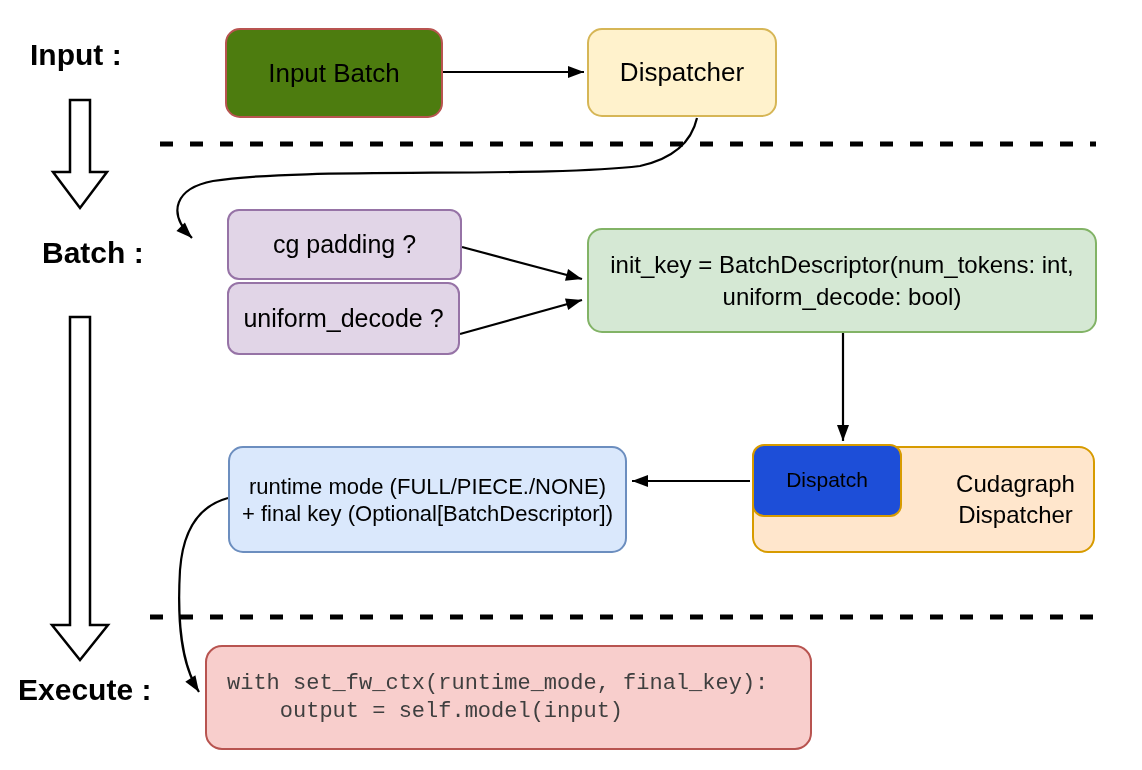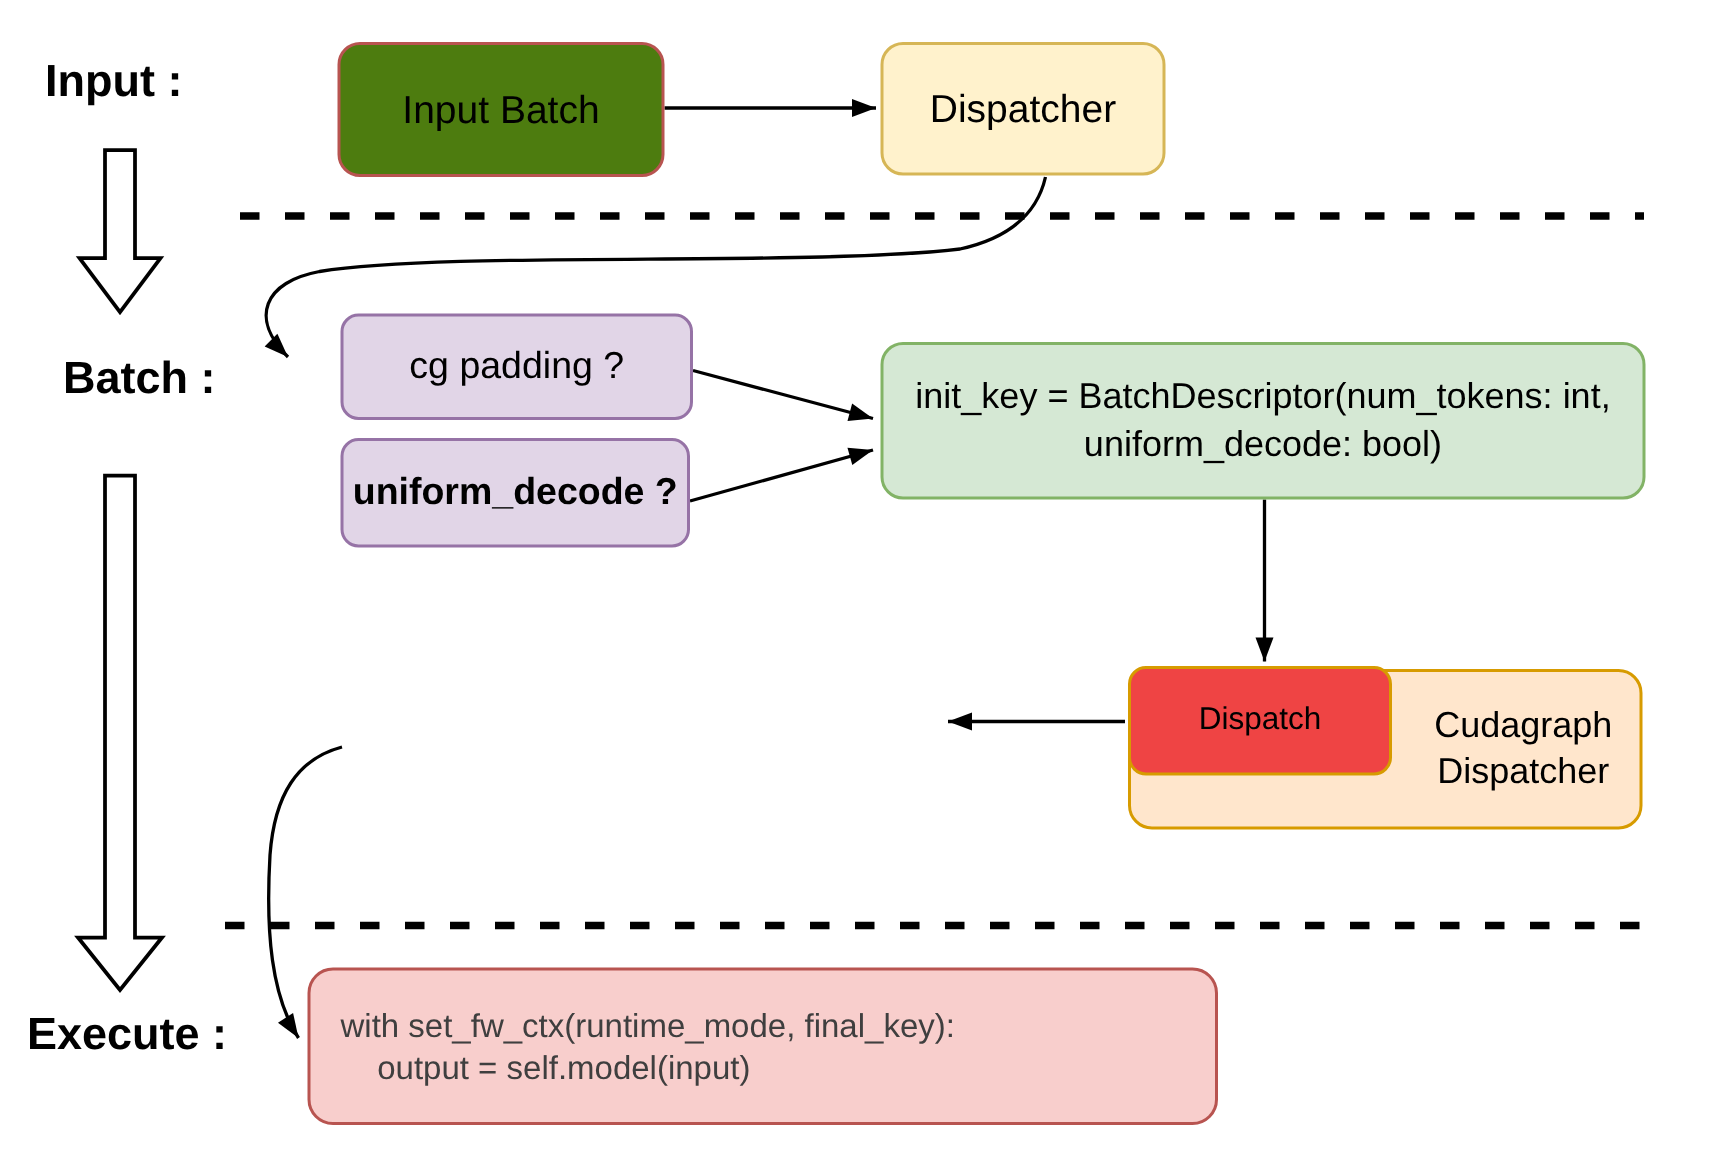--- a/index.html
+++ b/index.html
@@ -22,37 +22,37 @@
     border-radius:15px; display:flex; flex-direction:column;
     align-items:center; justify-content:center; text-align:center;
     color:#000; line-height:1.25;
   }
   #box-input-batch    { left:225px; top:28px;  width:218px; height:90px;
                         background:#4d7c0f; border-color:#b85450; font-size:26px; }
   #box-preprocess     { left:587px; top:28px;  width:190px; height:89px;
                         background:#fff2cc; border-color:#d6b656; font-size:26px; }
   #box-cg-padding     { left:227px; top:209px; width:235px; height:71px;
                         background:#e1d5e7; border-color:#9673a6; font-size:25px; border-radius:12px; }
-  #box-uniform-decode { left:227px; top:292px; width:233px; height:73px;
-                        background:#e1d5e7; border-color:#9673a6; font-size:25px; border-radius:12px;font-weight:bold; }
+  #box-uniform-decode { left:227px; top:282px; width:233px; height:73px;
+                        background:#e1d5e7; border-color:#9673a6; font-size:25px; border-radius:12px; }
   #box-init-key       { left:587px; top:228px; width:510px; height:105px;
                         background:#d5e8d4; border-color:#82b366; font-size:24px; line-height:32px; }
   #box-cudagraph      { left:752px; top:446px; width:343px; height:107px;
                         background:#ffe6cc; border-color:#d79b00; border-radius:16px; }
-  #box-dispatch       { left:752px; top:444px; width:176px; height:73px;
-                        background:#ef4444; border-color:#d79b00; font-size:21px; border-radius:12px; }
+  #box-dispatch       { left:752px; top:444px; width:150px; height:73px;
+                        background:#1d4ed8; border-color:#d79b00; font-size:21px; border-radius:12px; }
   #lbl-cudagraph      { position:absolute; left:938px; top:447px; width:155px; height:104px;
                         display:flex; align-items:center; justify-content:center;
                         text-align:center; font-size:24px; line-height:31px; color:#000; }
   #box-runtime-mode   { left:228px; top:446px; width:399px; height:107px;
                         background:#dae8fc; border-color:#6c8ebf; font-size:22px; line-height:27px; }
   #box-execute-code   { left:205px; top:645px; width:607px; height:105px;
                         background:#f8cecc; border-color:#b85450; border-radius:17px;
                         align-items:flex-start; padding-left:20px;
-                        font-family:Liberation Sans, sans-serif;
+                        font-family:Liberation Mono, monospace;
                         font-size:22px; line-height:28px; color:#3f3f3f; white-space:pre;
                         text-align:left; }
 </style>
 </head>
 <body>
 
 <div class="canvas">
 
   <svg class="layer" viewBox="0 0 1142 770" xmlns="http://www.w3.org/2000/svg">
     <defs>
@@ -100,19 +100,23 @@
     <span>init_key = BatchDescriptor(num_tokens: int,</span>
     <span>uniform_decode: bool)</span>
   </div>
 
   <div class="box" id="box-cudagraph"></div>
   <div class="box" id="box-dispatch">
     <span>Dispatch</span>
   </div>
   <div id="lbl-cudagraph">Cudagraph Dispatcher</div>
 
+  <div class="box" id="box-runtime-mode">
+    <span>runtime mode (FULL/PIECE./NONE)</span>
+    <span>+ final key (Optional[BatchDescriptor])</span>
+  </div>
 
   <div class="box" id="box-execute-code">
     <span>with set_fw_ctx(runtime_mode, final_key):</span>
     <span>    output = self.model(input)</span>
   </div>
 
 </div>
 
 </body></html>

